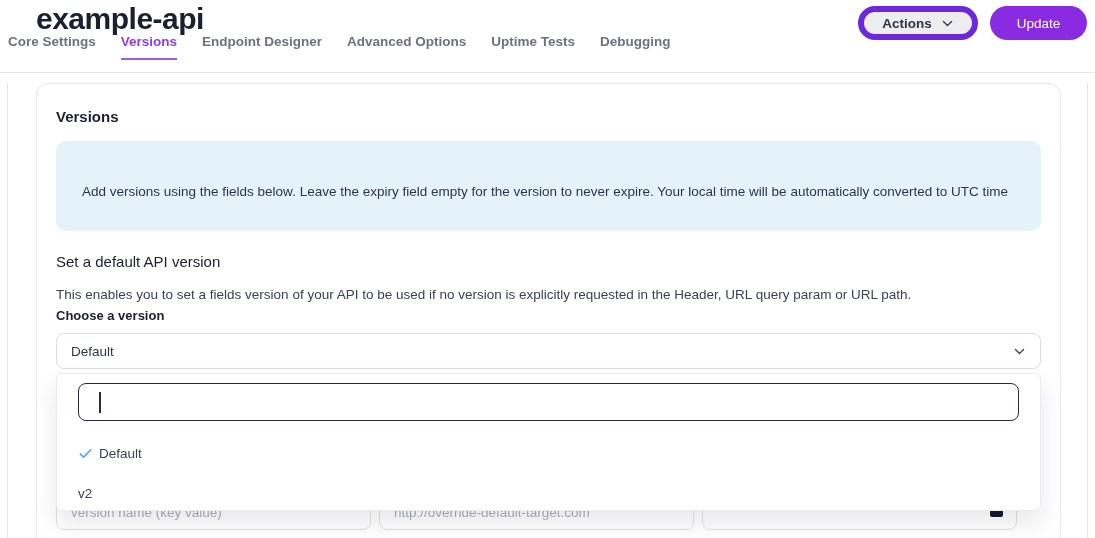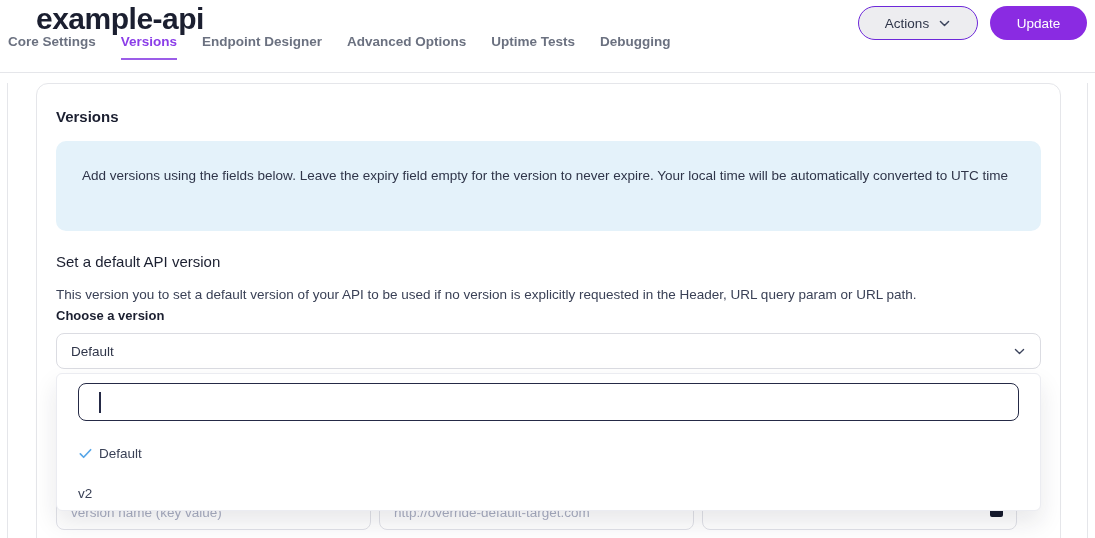--- a/index.html
+++ b/index.html
@@ -23,22 +23,23 @@
     display: flex; gap: 12px; align-items: center;
   }
   .btn {
     height: 34px; border-radius: 17px;
     display: inline-flex; align-items: center; justify-content: center;
     font-size: 13.5px; cursor: pointer; border: none;
     font-family: inherit;
   }
   .btn-actions {
     width: 120px; gap: 9px;
-    background: #ededf0; border: 1px solid #6d28d9;
+    background: #ededf0; border: 6px solid #6d28d9;
     color: var(--text-strong);
+    font-weight: bold;
   }
   .btn-update {
     width: 97px;
     background: var(--accent); color: #ffffff;
   }
   .chev { width: 13px; height: 13px; display: inline-block; }
 
   
   .tabbar {
     display: flex; gap: 25px; align-items: flex-end;
@@ -63,21 +64,21 @@
   .card {
     margin: 10px 0 0 28px; width: 1025px; height: 620px;
     border: 1px solid var(--line); border-radius: 12px;
     padding: 24px 19px 0 19px; background: #ffffff;
   }
   .card-heading { font-size: 15px; font-weight: 700; color: var(--text-heading); line-height: 18px; }
 
   .info-banner {
     margin-top: 15px; height: 90px; border-radius: 10px;
     background: var(--info-bg); color: var(--text-strong);
-    padding: 25px 26px; font-size: 13.5px; line-height: 20px;
+    padding: 41px 26px; font-size: 13.5px; line-height: 20px;
   }
 
   .section-heading { margin-top: 22px; font-size: 15px; font-weight: 400; color: var(--text-heading); line-height: 18px; }
   .section-desc { margin-top: 16px; font-size: 13.5px; line-height: 16px; color: var(--text-body); }
   .choose-label { margin-top: 5px; font-size: 13px; font-weight: 700; color: var(--text-heading); line-height: 16px; }
 
   
   .select-wrap { position: relative; margin-top: 9px; }
   .select-box {
     height: 36px; border: 1px solid var(--input-border); border-radius: 8px;
@@ -155,21 +156,21 @@
 </div>
 
 <div class="main">
   <div class="card">
 
     <div class="card-heading">Versions</div>
 
     <div class="info-banner">Add versions using the fields below. Leave the expiry field empty for the version to never expire. Your local time will be automatically converted to UTC time</div>
 
     <div class="section-heading">Set a default API version</div>
-    <div class="section-desc">This version you to set a default version of your API to be used if no version is explicitly requested in the Header, URL query param or URL path.</div>
+    <div class="section-desc">This enables you to set a fields version of your API to be used if no version is explicitly requested in the Header, URL query param or URL path.</div>
     <div class="choose-label">Choose a version</div>
 
     <div class="select-wrap">
       <div class="select-box">
         <span class="select-value">Default</span>
         <svg class="chev" viewBox="0 0 16 16" fill="none" stroke="#3c445c" stroke-width="1.6" stroke-linecap="round" stroke-linejoin="round">
             <polyline points="3,5.5 8,10.5 13,5.5"></polyline>
           </svg>
       </div>
 

